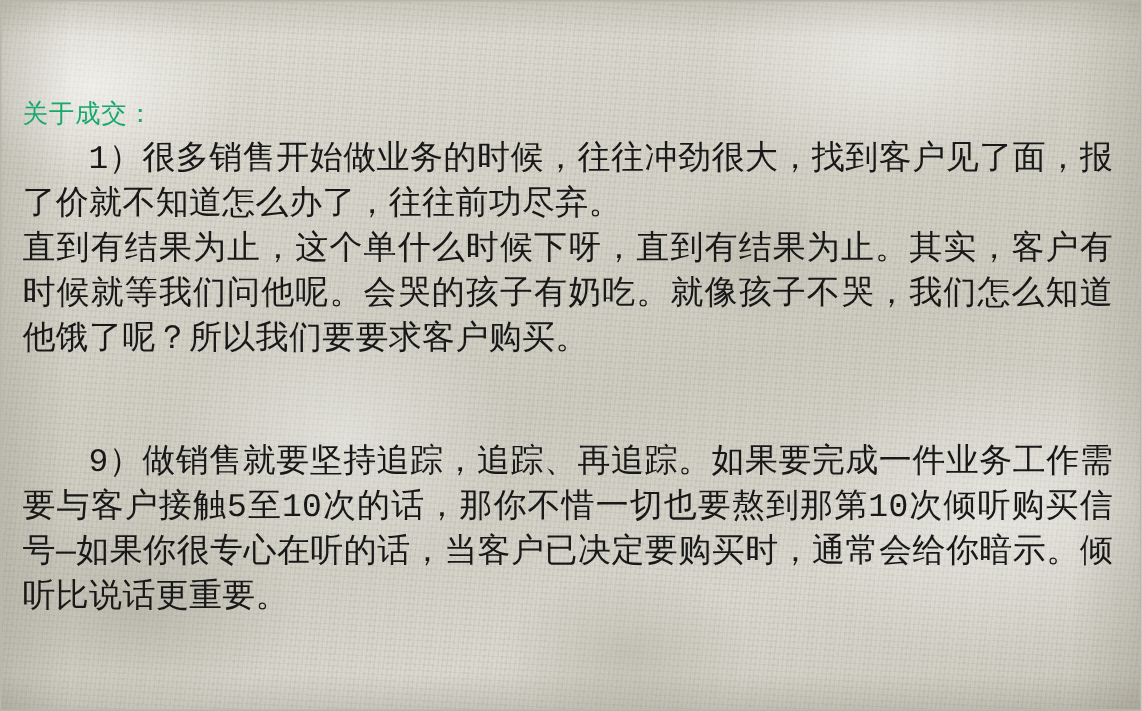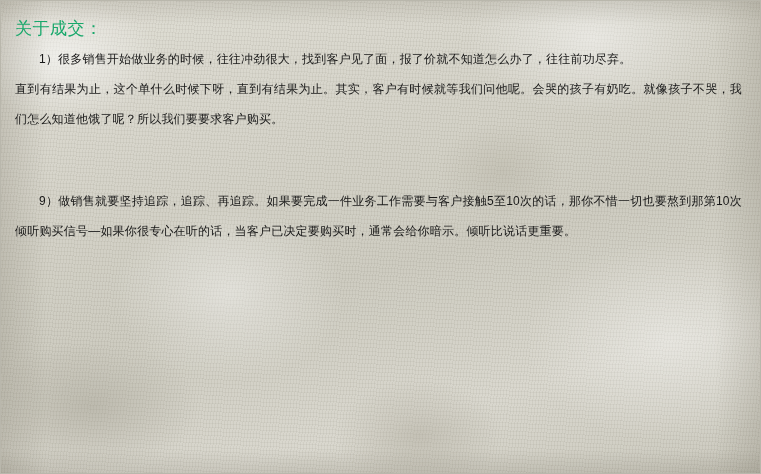--- a/index.html
+++ b/index.html
@@ -40,37 +40,38 @@
     pointer-events: none;
     background:
       radial-gradient(ellipse 115% 120% at 50% 45%, rgba(0,0,0,0) 55%, rgba(90,85,72,0.20) 100%),
       linear-gradient(to right, rgba(120,115,100,0.22), rgba(0,0,0,0) 6%, rgba(0,0,0,0) 94%, rgba(120,115,100,0.20)),
       linear-gradient(to bottom, rgba(120,115,100,0.18), rgba(0,0,0,0) 5%, rgba(0,0,0,0) 95%, rgba(120,115,100,0.18));
   }
   .content {
     position: relative;
     z-index: 2;
     padding: 16px 18px 0 14px;
+    margin-top: 48px;
   }
   .heading {
     color: #18a86b;
     font-size: 17px;
     line-height: 1.35;
     font-family: "DejaVu Sans", sans-serif;
     margin: 0 0 2px 0;
     letter-spacing: 0.5px;
   }
   .para {
     color: #181818;
-    font-size: 12px;
+    font-size: 22px;
     line-height: 30px;
     margin: 0;
     text-align: justify;
     letter-spacing: 0.2px;
-    font-family: Liberation Sans, sans-serif;
+    font-family: Liberation Mono, monospace;
   }
   .para.indent {
     text-indent: 2em;
   }
   .gap-sm { height: 2px; }
   .gap-lg { height: 26px; }
 </style>
 </head>
 <body>
 

